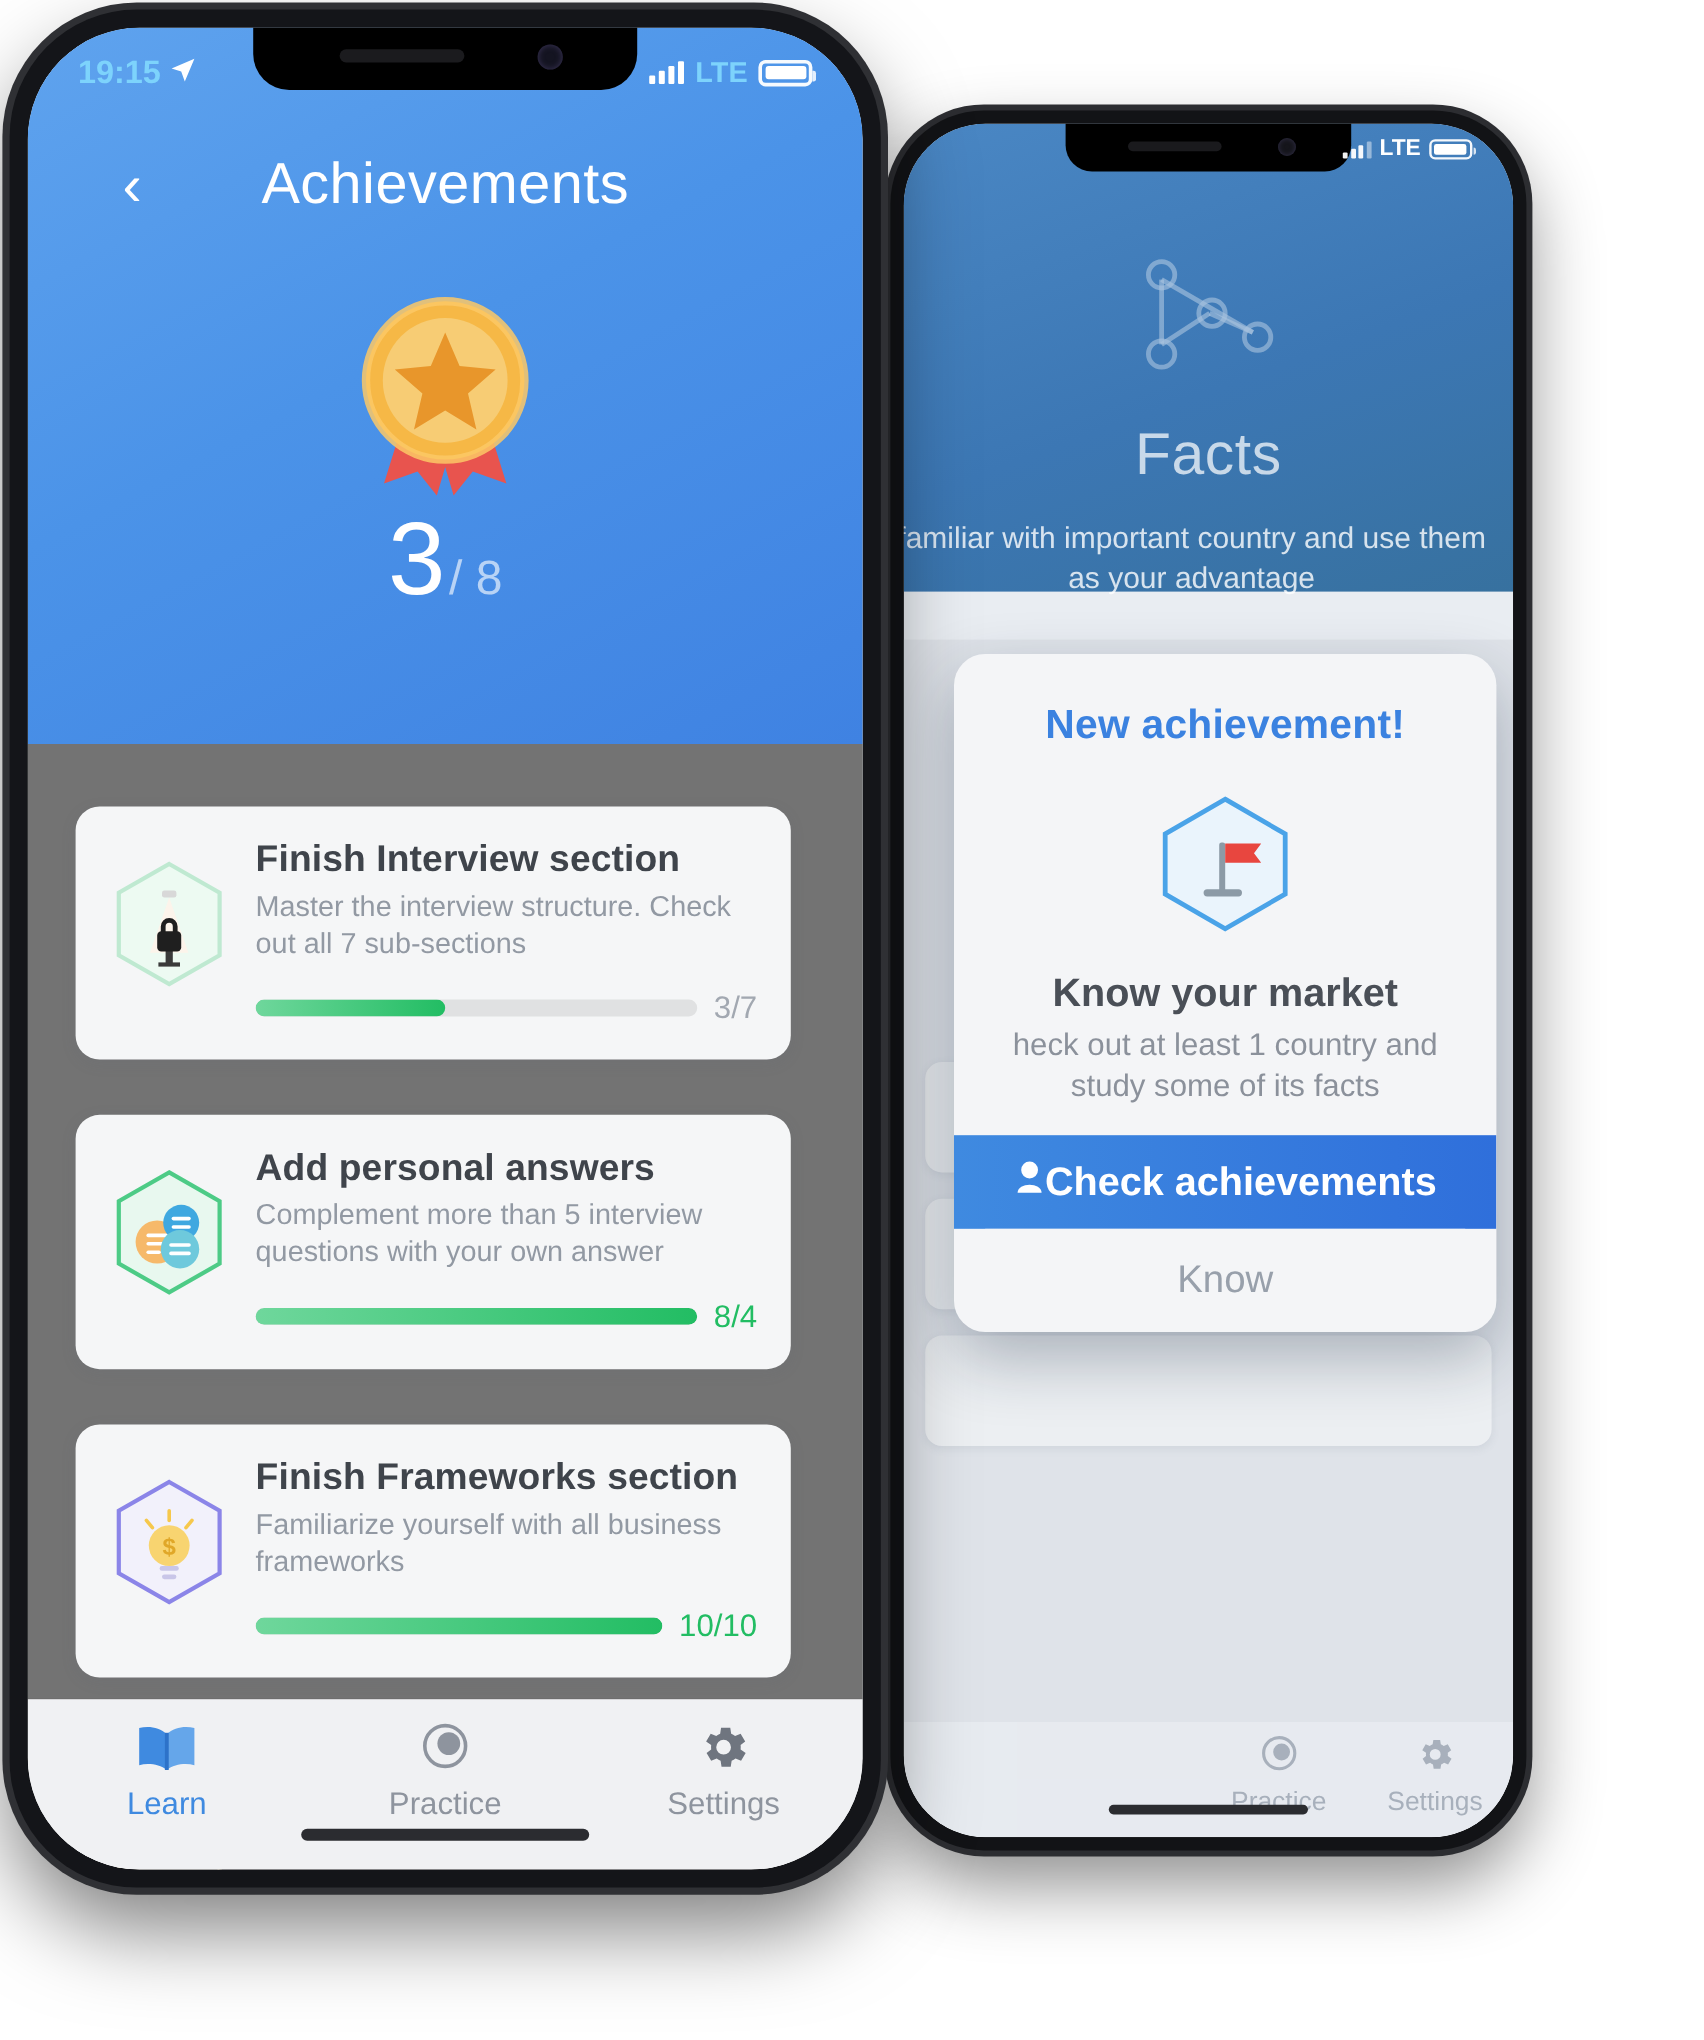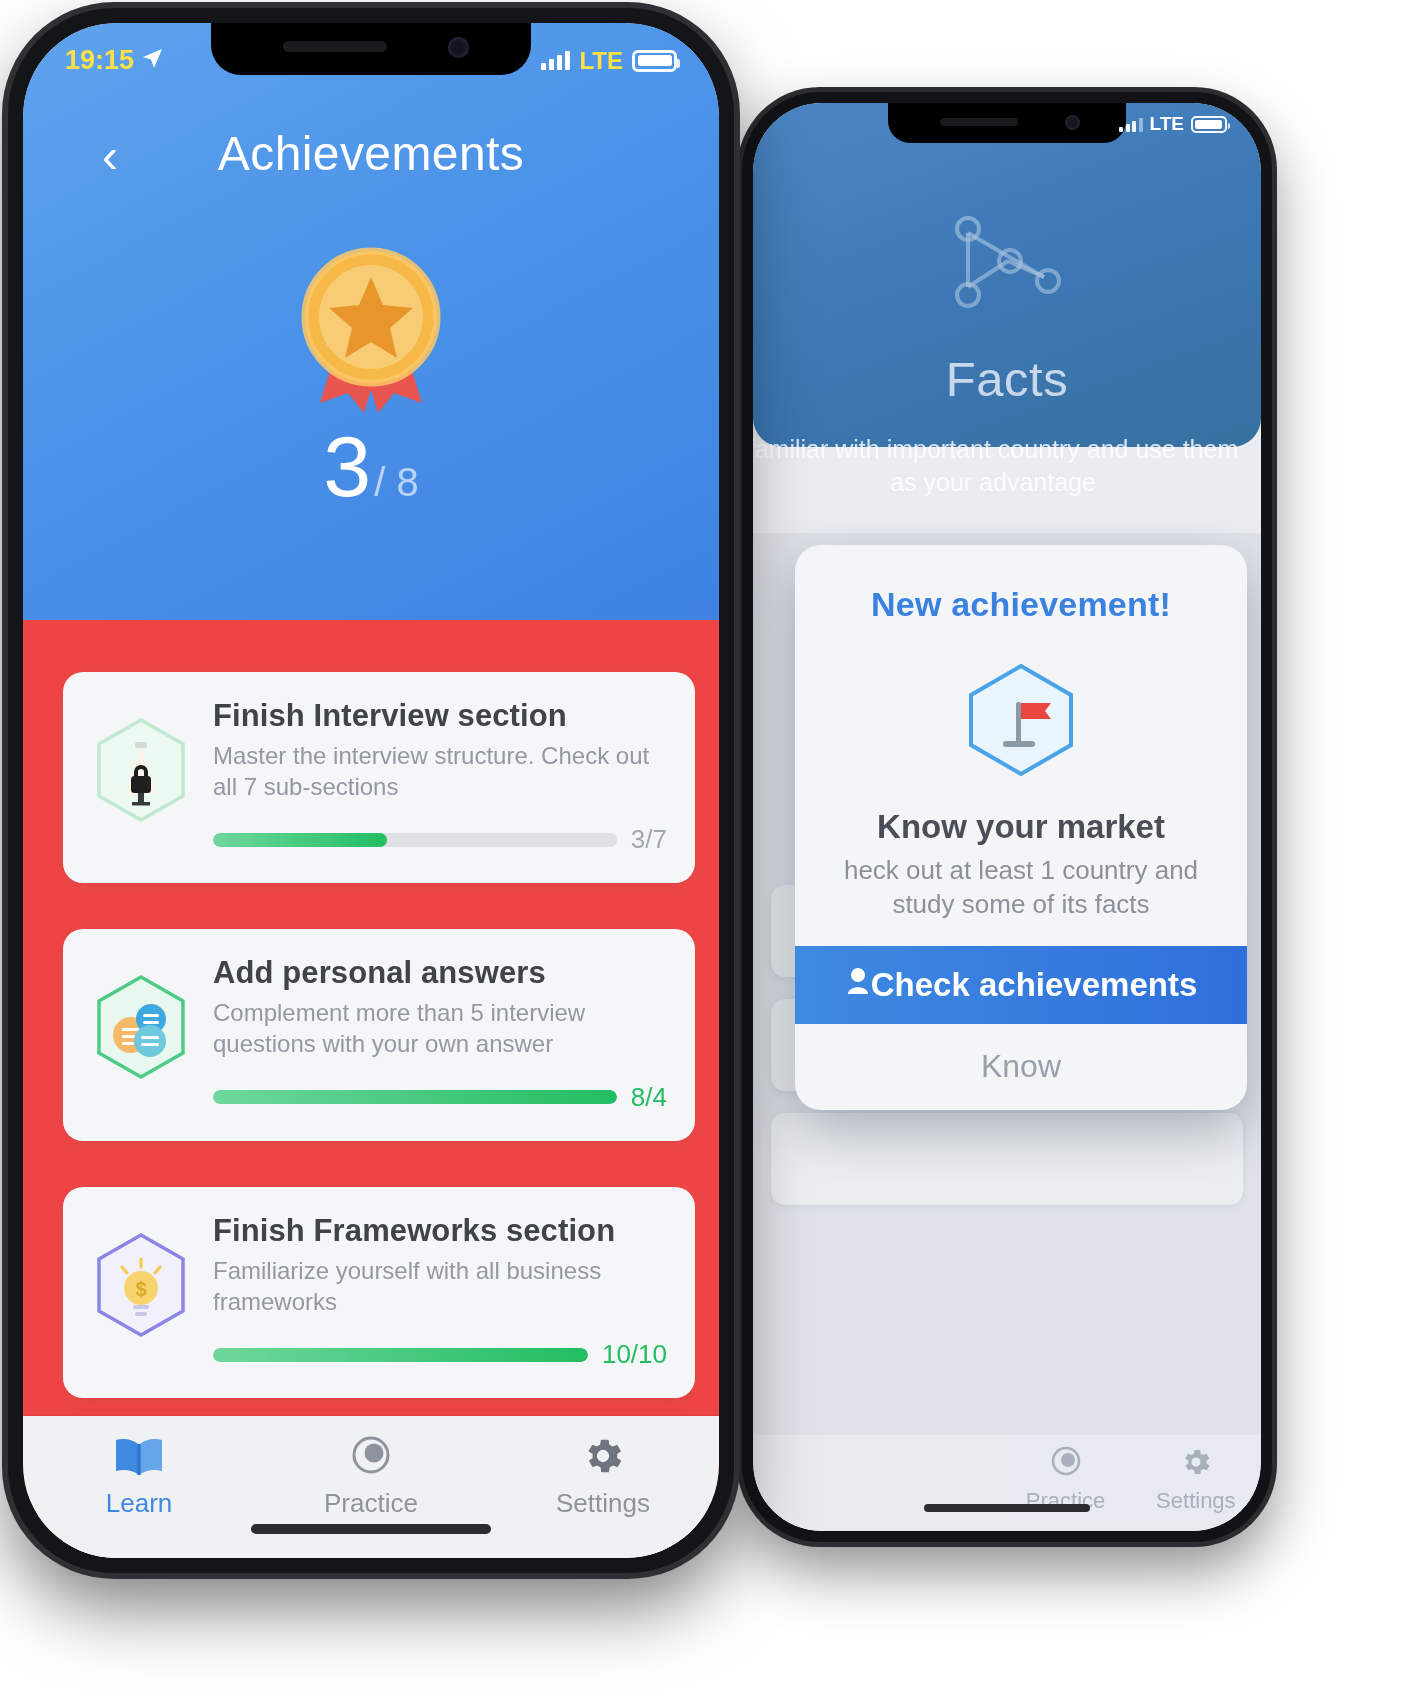--- a/index.html
+++ b/index.html
@@ -54,23 +54,22 @@
   .bars i:nth-child(3){height:11px;opacity:.95}
   .bars i:nth-child(4){height:14px;opacity:.45}
   .batt { width: 36px; height: 17px; border: 2.5px solid rgba(255,255,255,.95);
     border-radius: 5px; position: relative; padding: 2px; }
   .batt::after { content:""; position:absolute; right:-5px; top:5px; width:2.5px; height:6px;
     background: rgba(255,255,255,.8); border-radius: 0 2px 2px 0; }
   .batt .lvl { display:block; height:100%; width:95%; background:#fff; border-radius:2px; }
 
   
   .b-hero {
-    position: absolute; top: 0; left: 0; right: 0; height: 344px;
+    position: absolute; top: 0; left: 0; right: 0; height: 390px;
     background: linear-gradient(160deg, #4a87c4 0%, #3c77b4 55%, #37719f 100%);
-    border-radius: 29px;
   }
   .b-hero .hexnet {
     position: absolute; left: 50%; transform: translateX(-50%); top: 108px;
     opacity: .55;
   }
   .b-hero .b-title {
     position: absolute; left: 0; right: 0; top: 248px; text-align: center;
     color: rgba(255,255,255,.72); font-size: 49px; font-weight: 400;
     letter-spacing: .5px;
   }
@@ -143,21 +142,21 @@
     border-bottom-left-radius: 30px; border-bottom-right-radius: 30px; z-index: 40;
   }
   .notch-f .spk { position: absolute; left: 72px; top: 18px; width: 104px; height: 11px;
     border-radius: 6px; background: #1b1b1e; }
   .notch-f .cam { position: absolute; right: 62px; top: 14px; width: 21px; height: 21px;
     border-radius: 50%; background: #141421; box-shadow: inset 0 0 5px #3c3558; }
 
   .statusbar-f {
     position: absolute; top: 22px; left: 0; right: 0; z-index: 45;
     display: flex; justify-content: space-between; align-items: center;
-    padding: 0 42px; color: #fde047;
+    padding: 0 42px; color: #7dd3fc;
   }
   .sb-time { font-size: 27px; font-weight: 700; display: flex; align-items: center; gap: 8px; }
   .sb-right { display: flex; align-items: center; gap: 9px; font-size: 24px; font-weight: 700; }
   .bars-f { display: flex; align-items: flex-end; gap: 3px; height: 19px; }
   .bars-f i { display: block; width: 5px; background: #fff; border-radius: 1px; }
   .bars-f i:nth-child(1){height:7px}
   .bars-f i:nth-child(2){height:11px}
   .bars-f i:nth-child(3){height:15px}
   .bars-f i:nth-child(4){height:19px}
   .batt-f { width: 45px; height: 22px; border: 3px solid rgba(255,255,255,.95);
@@ -188,21 +187,21 @@
   }
   .count .big { font-size: 86px; font-weight: 500; letter-spacing: -1px; }
   .count .small { font-size: 40px; color: rgba(255,255,255,.62); font-weight: 400; margin-left: 4px; }
   .f-tag {
     position: absolute; left: 70px; right: 70px; top: 505px; text-align: center;
     color: rgba(255,255,255,.78); font-size: 27px; line-height: 1.34;
   }
 
   .f-list {
     position: absolute; top: 597px; left: 0; right: 0; bottom: 0;
-    background: #ef4444; padding: 52px 24px 0 40px;
+    background: #737373; padding: 52px 60px 0 40px;
   }
   .card {
     background: #f5f6f7; border-radius: 20px; padding: 26px 28px 28px 28px;
     margin-bottom: 46px; display: flex; gap: 22px;
     box-shadow: 0 3px 12px rgba(90,100,115,.10);
   }
   .card .hexwrap { flex: 0 0 100px; padding-top: 16px; }
   .card .body { flex: 1; min-width: 0; }
   .card .c-title { color: #3f444b; font-size: 31px; font-weight: 700; letter-spacing: .1px; }
   .card .c-desc { color: #9299a3; font-size: 24px; line-height: 1.28; margin-top: 7px; }

